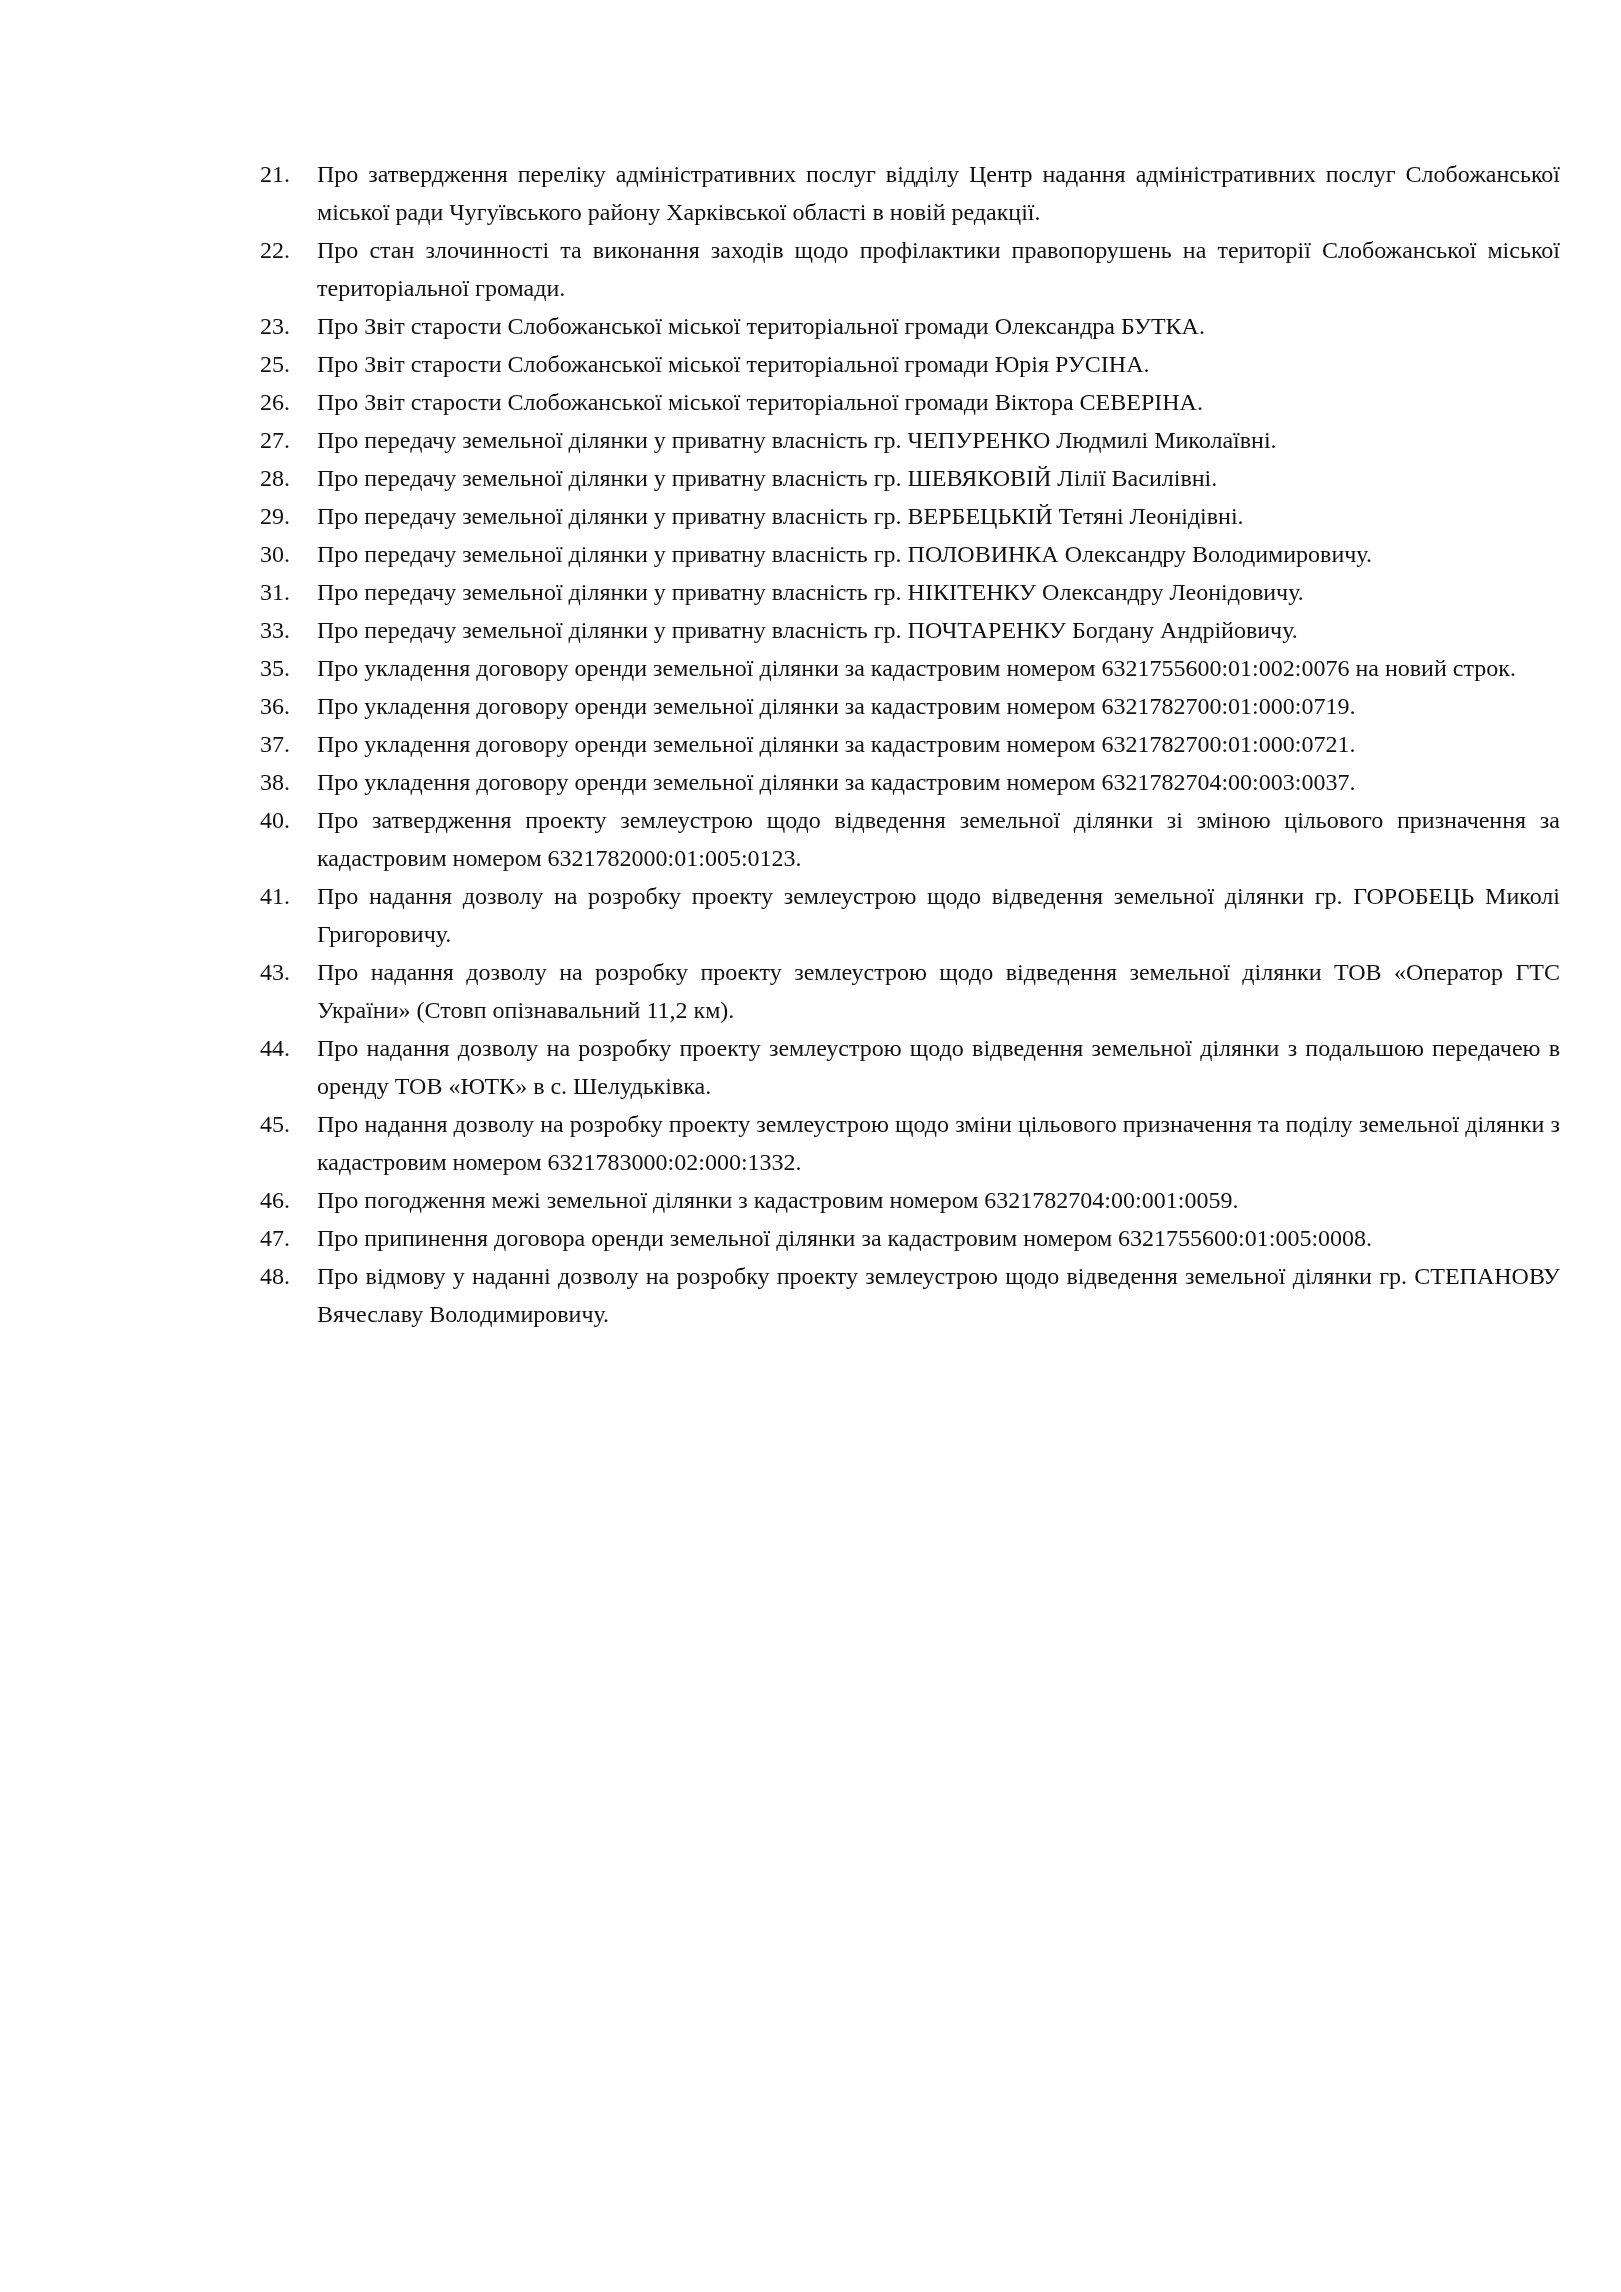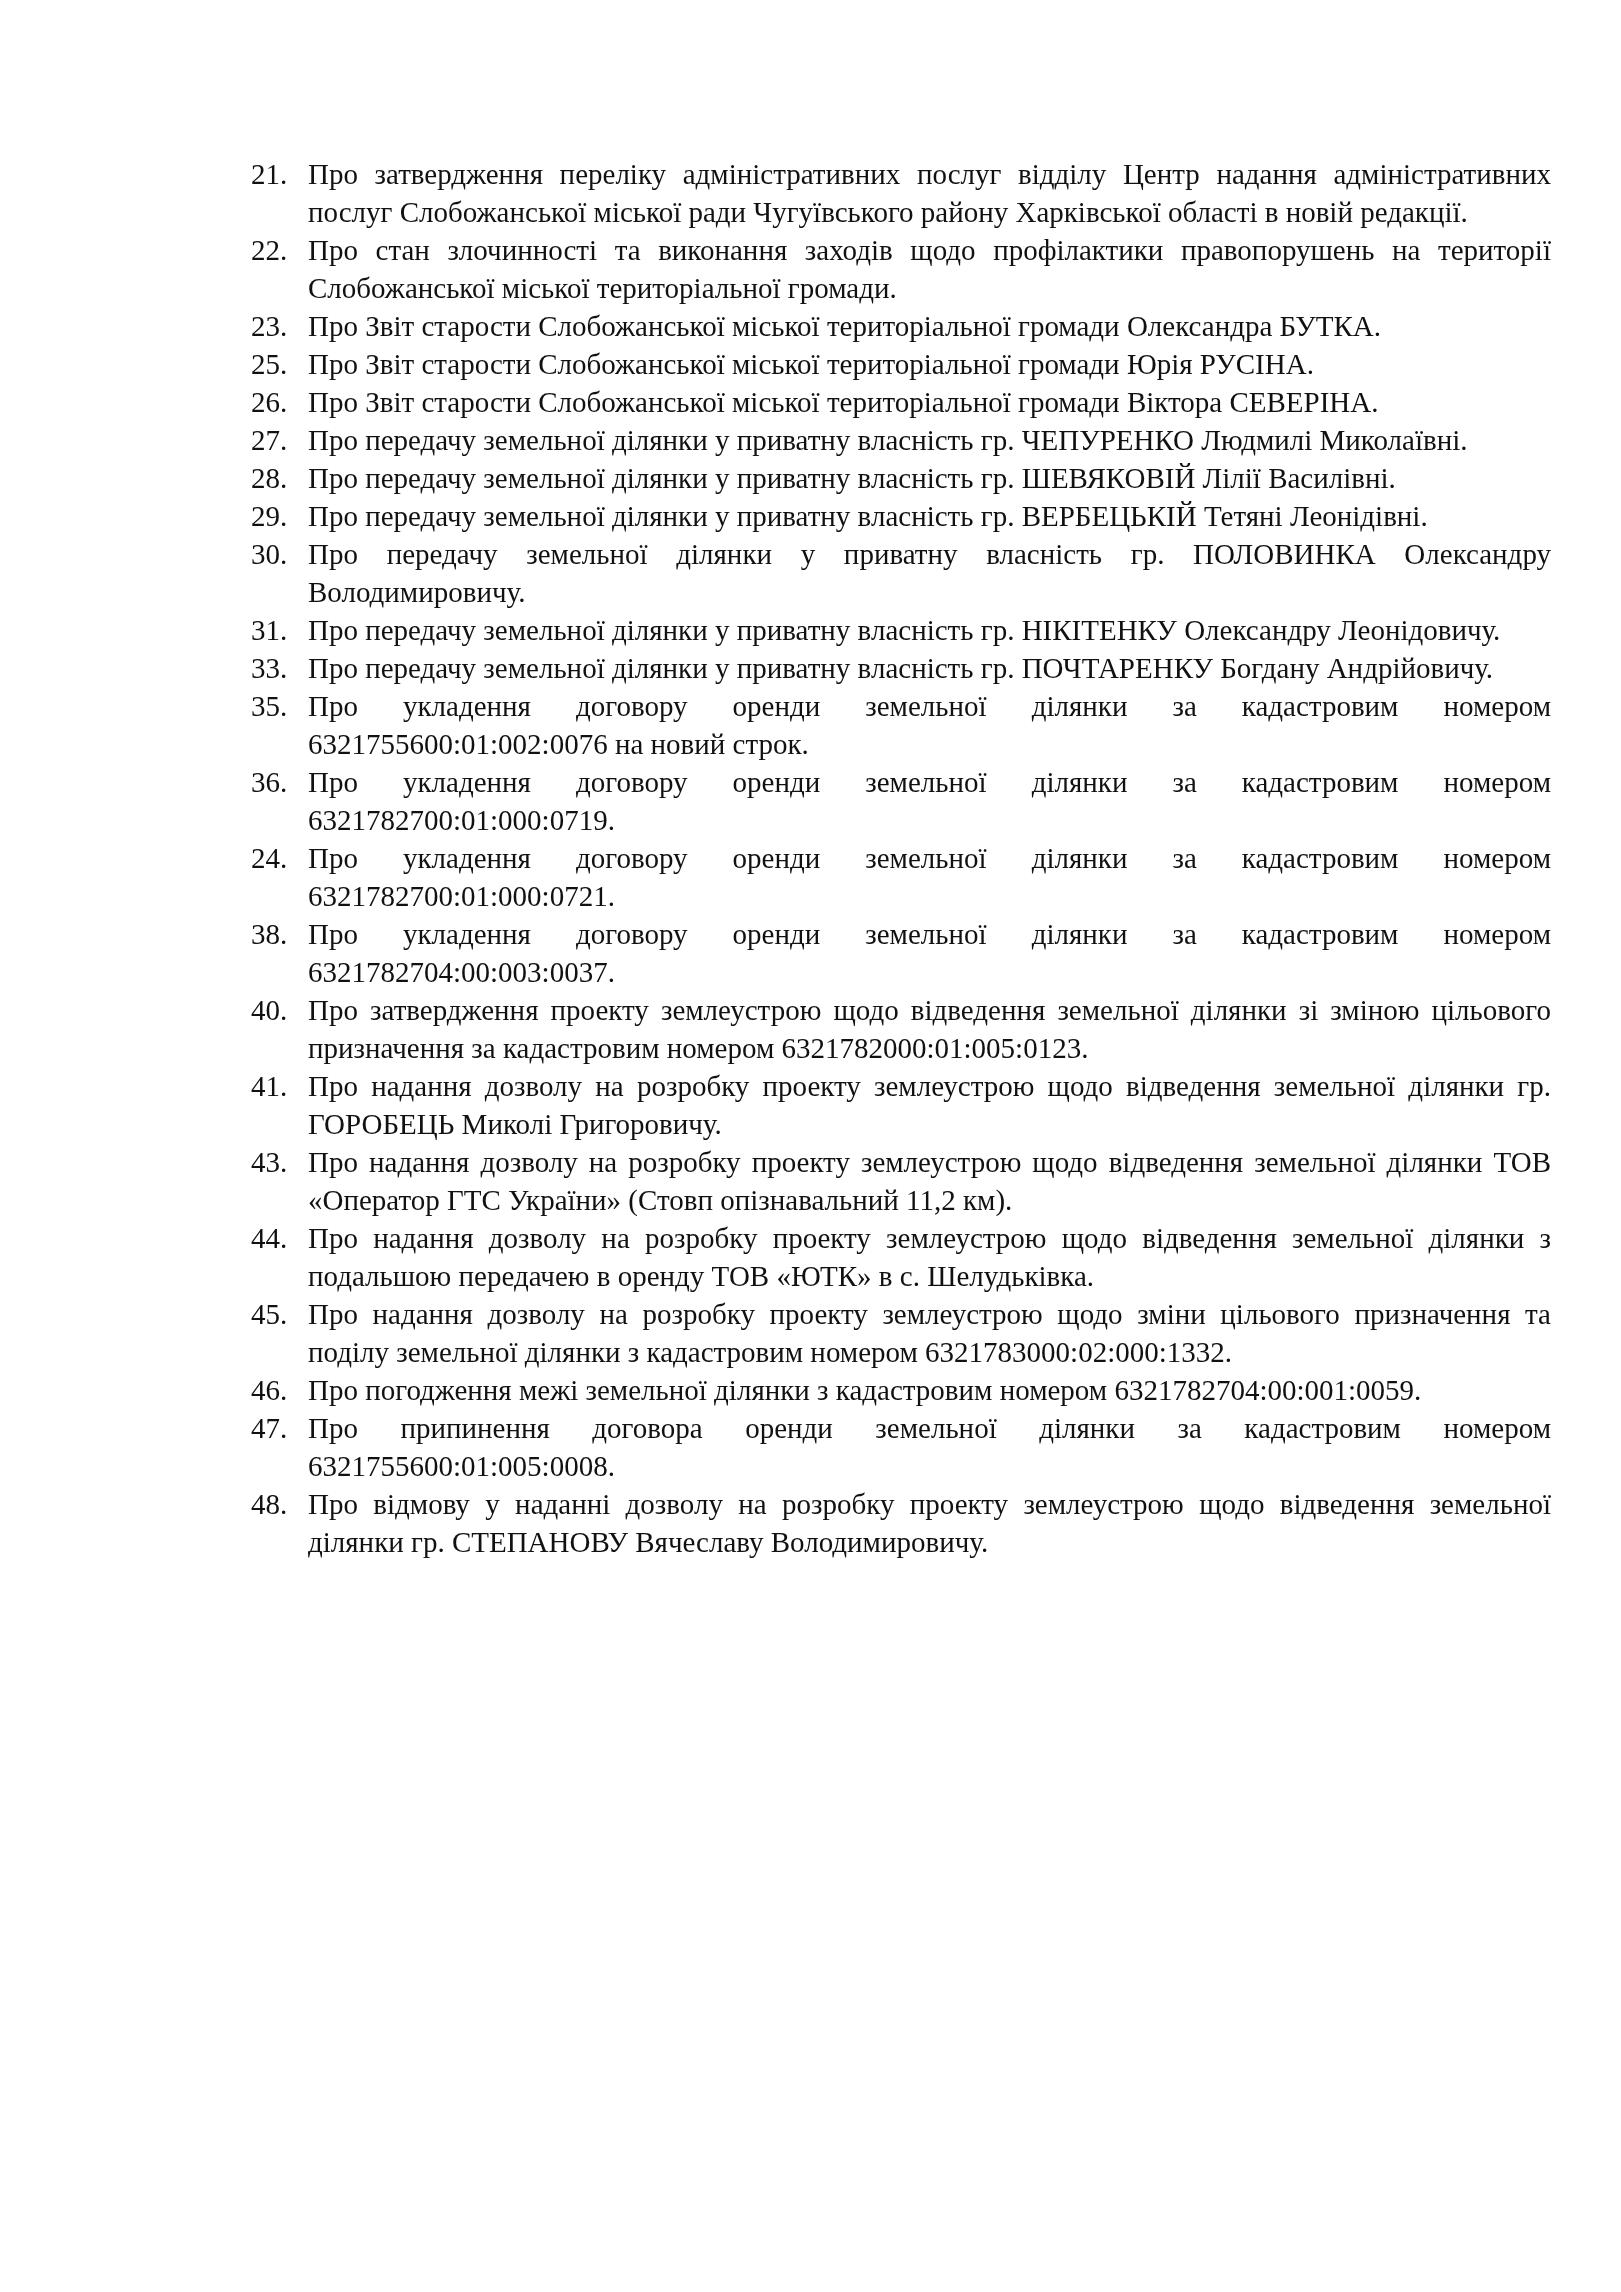--- a/index.html
+++ b/index.html
@@ -5,28 +5,28 @@
     html, body { margin: 0; padding: 0; background: #ffffff; }
     body { width: 1621px; height: 2293px; position: relative; overflow: hidden; }
     .page {
       position: absolute;
       left: 0; top: 0;
       width: 1621px; height: 2293px;
       background: #ffffff;
     }
     .agenda {
       position: absolute;
-      left: 251px;
+      left: 260px;
       top: 155px;
       width: 1300px;
       margin: 0;
       padding: 0;
       list-style: none;
       font-family: "Liberation Serif", serif;
-      font-size: 29px;
+      font-size: 24px;
       line-height: 38px;
       color: #111111;
     }
     .agenda-item {
       position: relative;
       padding-left: 57px;
       text-align: justify;
       text-align-last: left;
     }
     .agenda-item .num {
@@ -89,21 +89,21 @@
       </li>
     <li class="agenda-item">
         <span class="num">35.</span>
         <span class="txt">Про укладення договору оренди земельної ділянки за кадастровим номером 6321755600:01:002:0076 на новий строк.</span>
       </li>
     <li class="agenda-item">
         <span class="num">36.</span>
         <span class="txt">Про укладення договору оренди земельної ділянки за кадастровим номером 6321782700:01:000:0719.</span>
       </li>
     <li class="agenda-item">
-        <span class="num">24.</span>
+        <span class="num">37.</span>
         <span class="txt">Про укладення договору оренди земельної ділянки за кадастровим номером 6321782700:01:000:0721.</span>
       </li>
     <li class="agenda-item">
         <span class="num">38.</span>
         <span class="txt">Про укладення договору оренди земельної ділянки за кадастровим номером 6321782704:00:003:0037.</span>
       </li>
     <li class="agenda-item">
         <span class="num">40.</span>
         <span class="txt">Про затвердження проекту землеустрою щодо відведення земельної ділянки зі зміною цільового призначення за кадастровим номером 6321782000:01:005:0123.</span>
       </li>

